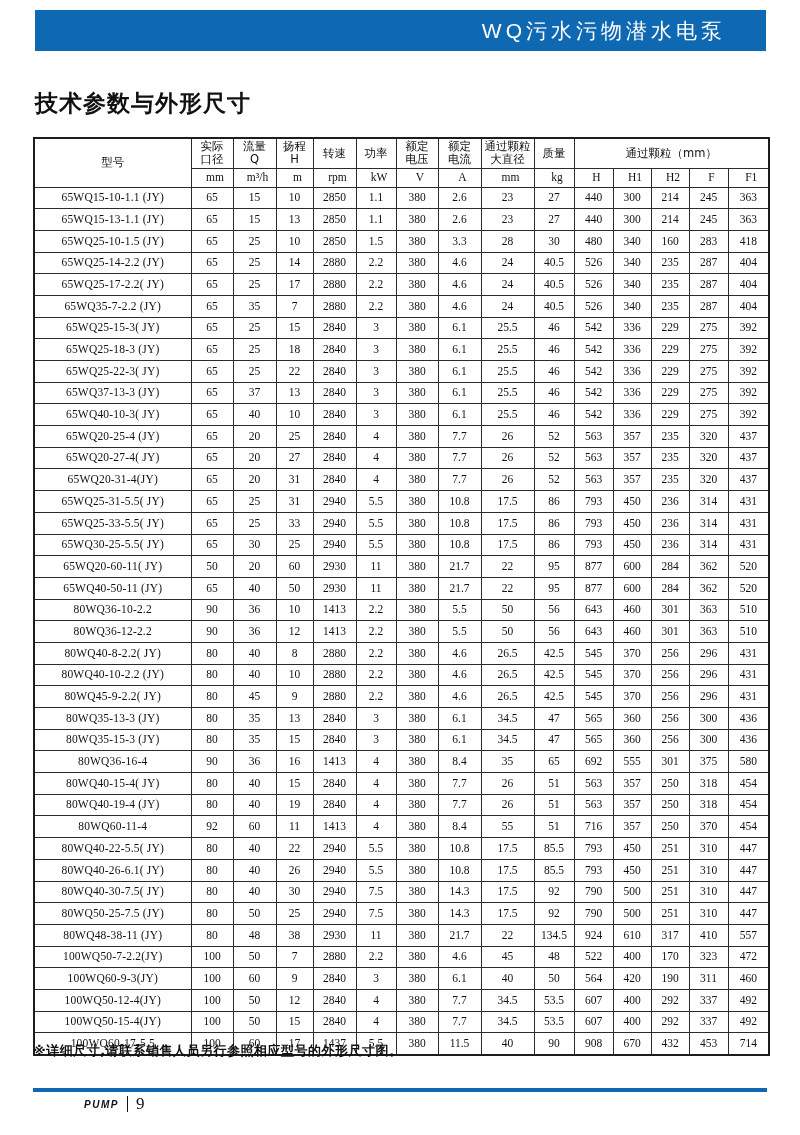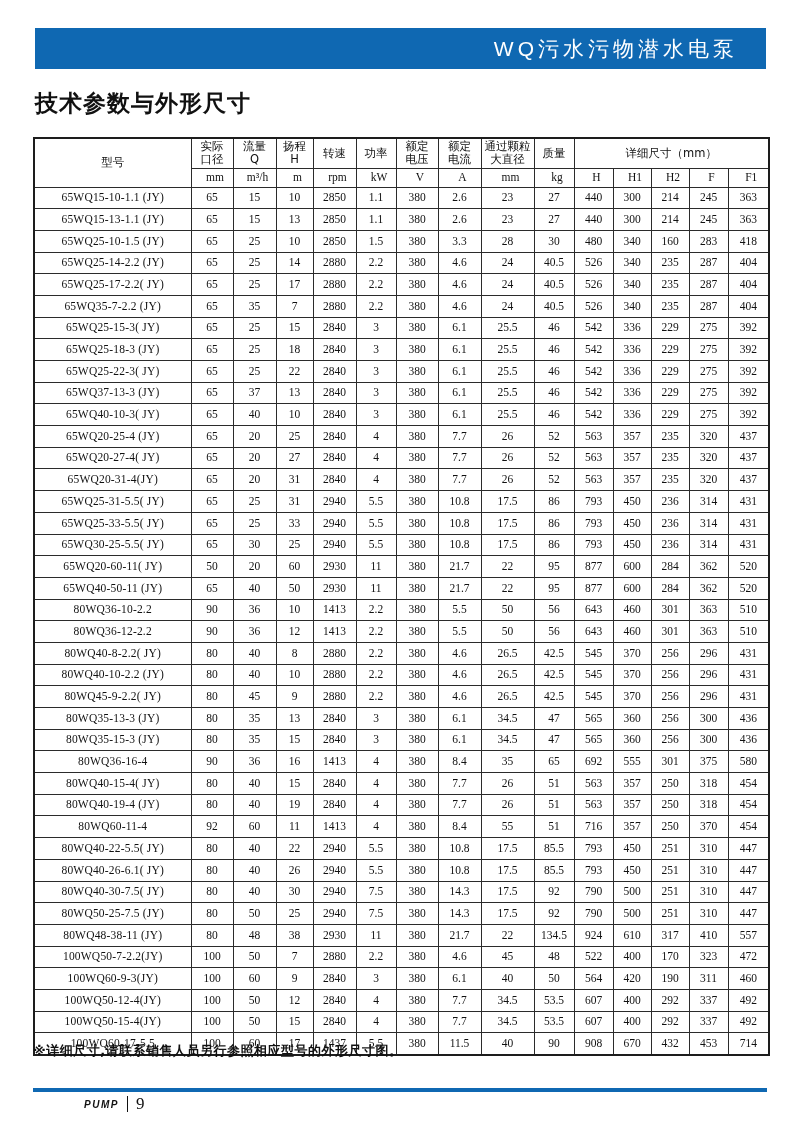--- a/index.html
+++ b/index.html
@@ -1,20 +1,20 @@
 <!DOCTYPE html>
 <html><head>
 <meta charset="utf-8">
 <style>
   * { margin: 0; padding: 0; box-sizing: border-box; }
   html, body { width: 800px; height: 1135px; background: #ffffff; position: relative;
     font-family: "Liberation Serif", "DejaVu Serif", serif; color: #111; }
 
-  .banner { position: absolute; left: 35px; top: 28px; width: 731px; height: 41px;
-    display: flex; align-items: center; justify-content: flex-end; padding-right: 28px; }
+  .banner { position: absolute; left: 35px; top: 10px; width: 731px; height: 41px;
+    display: flex; align-items: center; justify-content: flex-end; padding-right: 40px; }
   .banner-title { color: #ffffff; font-size: 21px; letter-spacing: 4px;
     font-family: "Liberation Sans", "DejaVu Sans", sans-serif; }
 
   .section-title { position: absolute; left: 35px; top: 88px; font-size: 23px; font-weight: bold;
     font-family: "DejaVu Sans", "Liberation Sans", sans-serif; letter-spacing: 1px; }
 
   table.spec { position: absolute; left: 33px; top: 137px; width: 735px;
     border-collapse: collapse; table-layout: fixed; }
   table.spec th, table.spec td { border: 1px solid #2b2b2b; text-align: center;
     vertical-align: middle; font-size: 11.5px; line-height: 1.15; padding: 0 1px;
@@ -75,21 +75,21 @@
 H</th>
         <th class="cjk">转速</th>
         <th class="cjk">功率</th>
         <th class="cjk">额定
 电压</th>
         <th class="cjk">额定
 电流</th>
         <th class="cjk">通过颗粒
 大直径</th>
         <th class="cjk">质量</th>
-        <th class="cjk" colspan="5">详细尺寸（mm）</th>
+        <th class="cjk" colspan="5">通过颗粒（mm）</th>
       </tr>
     <tr class="hrow2" id="hrow2">
         <th>mm</th>
         <th>m³/h</th>
         <th>m</th>
         <th>rpm</th>
         <th>kW</th>
         <th>V</th>
         <th>A</th>
         <th>mm</th>

